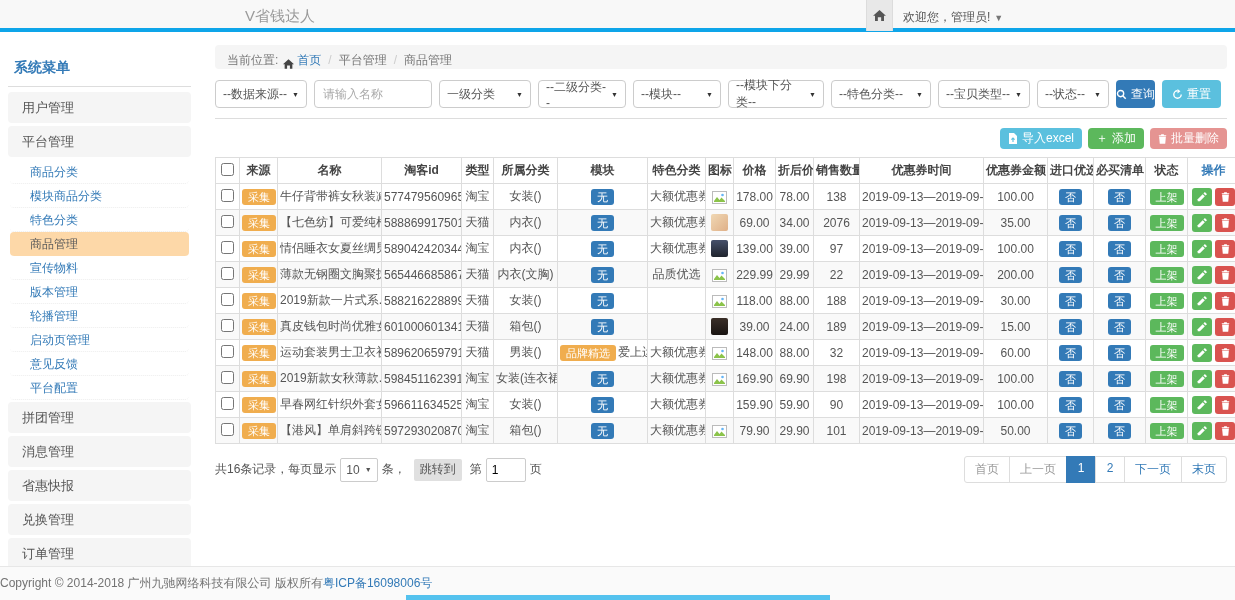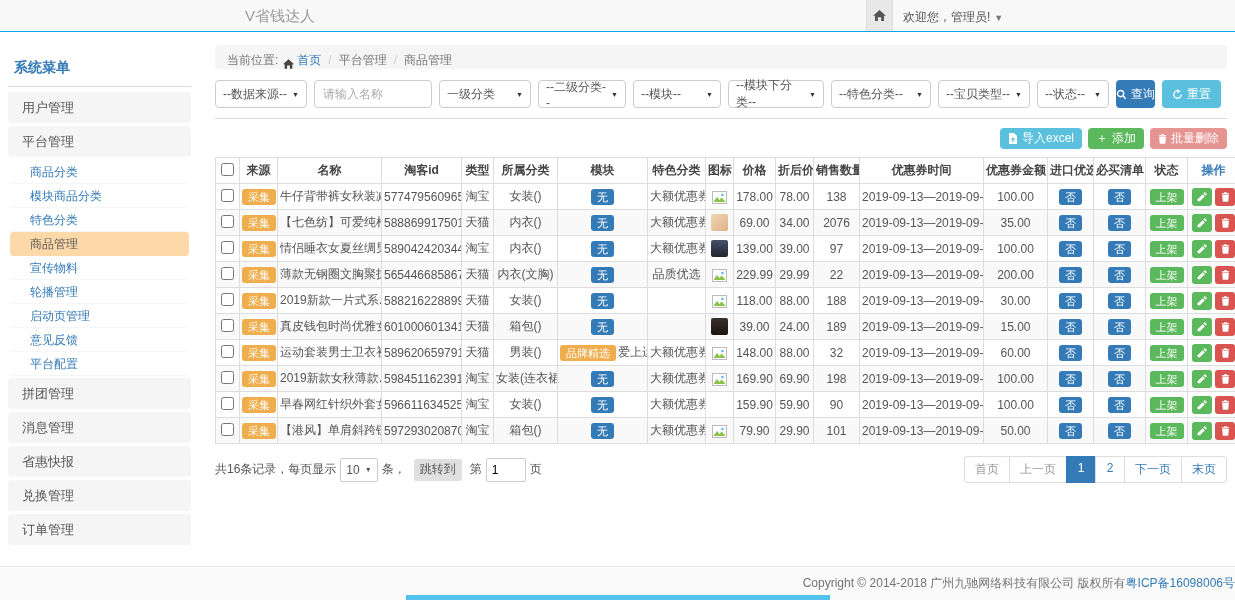--- a/index.html
+++ b/index.html
@@ -3,21 +3,21 @@
 <meta charset="utf-8">
 <style>
   * { margin:0; padding:0; box-sizing:border-box; }
   html,body { width:1235px; height:600px; }
   body {
     font-family:"Liberation Sans","DejaVu Sans",sans-serif;
     font-size:12px; color:#555; background:#fff; position:relative; overflow:hidden;
   }
   
   .topbar { position:absolute; top:0; left:0; width:1235px; height:32px;
-    background:#f8f8f8; border-bottom:1px solid #0ea5e9; }
+    background:#f8f8f8; border-bottom:4px solid #0ea5e9; }
   .topbar-title { position:absolute; left:245px; top:7px; font-size:15px; color:#9a9a9a; }
   .topbar-home { position:absolute; left:866px; top:0; width:27px; height:31px;
     background:#e8e8e8; border-left:1px solid #dcdcdc; border-right:1px solid #dcdcdc;
     display:flex; align-items:center; justify-content:center; cursor:pointer; }
   .topbar-welcome { position:absolute; left:903px; top:9px; color:#555; cursor:pointer; }
   .topbar-welcome .caret { font-size:9px; color:#777; margin-left:4px; }
   
   .sidebar { position:absolute; left:8px; top:49px; width:183px; height:517px; overflow:hidden; }
   .sidebar-header { color:#337ab7; font-size:14px; font-weight:bold;
     padding:10px 6px 9px 6px; border-bottom:1px solid #ddd; margin-bottom:5px; }
@@ -86,21 +86,21 @@
   .pager { display:flex; }
   .page-box { min-width:30px; padding:4px 10px; border:1px solid #ddd; background:#fff;
     color:#337ab7; text-align:center; margin-left:-1px; cursor:pointer; }
   .page-box.disabled { color:#999; cursor:default; }
   .page-box.active { background:#337ab7; border-color:#337ab7; color:#fff; }
   .page-box:first-child { border-radius:3px 0 0 3px; margin-left:0; }
   .page-box:last-child { border-radius:0 3px 3px 0; }
   
   .footer { position:absolute; left:0; top:566px; width:1235px; height:34px;
     background:#fafafa; border-top:1px solid #e7e7e7; display:flex;
-    align-items:center; justify-content:flex-end; color:#737373; }
+    align-items:center; justify-content:flex-start; color:#737373; }
   .footer a { color:#337ab7; text-decoration:none; cursor:pointer; }
   .bottom-strip { position:absolute; left:406px; top:595px; width:424px; height:5px;
     background:#54c2ee; }
   svg { display:block; }
 </style>
 </head>
 <body>
 
 <div class="topbar">
   <div class="topbar-title">V省钱达人</div>
@@ -120,20 +120,21 @@
   <div class="sidebar-header">系统菜单</div>
   <div id="sidebar-groups">
       <div class="side-group"><span>用户管理</span></div>
       <div class="side-group"><span>平台管理</span></div>
       <div class="side-sub">
         <div class="side-sub-item">商品分类</div>
         <div class="side-sub-item">模块商品分类</div>
         <div class="side-sub-item">特色分类</div>
         <div class="side-sub-item active">商品管理</div>
         <div class="side-sub-item">宣传物料</div>
+        <div class="side-sub-item">版本管理</div>
         <div class="side-sub-item">轮播管理</div>
         <div class="side-sub-item">启动页管理</div>
         <div class="side-sub-item">意见反馈</div>
         <div class="side-sub-item">平台配置</div>
       </div>
       <div class="side-group"><span>拼团管理</span></div>
       <div class="side-group"><span>消息管理</span></div>
       <div class="side-group"><span>省惠快报</span></div>
       <div class="side-group"><span>兑换管理</span></div>
       <div class="side-group"><span>订单管理</span></div>

